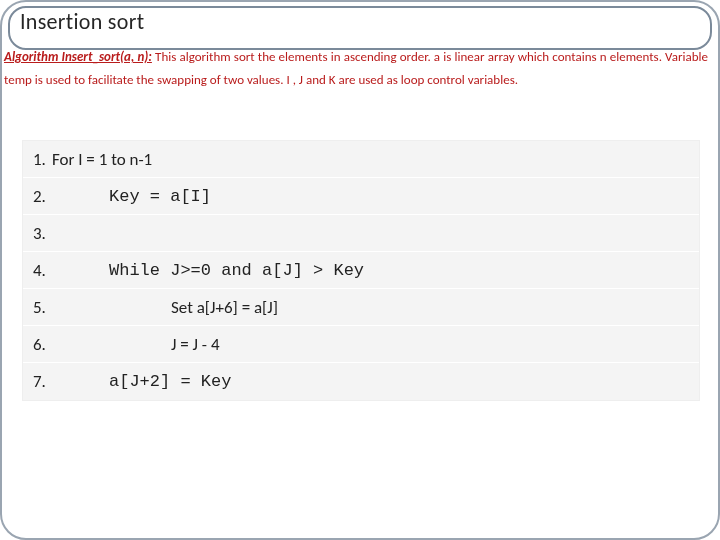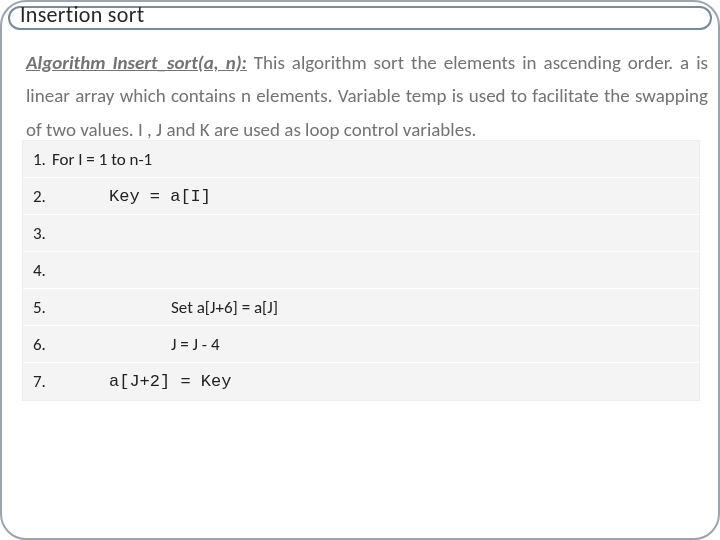--- a/index.html
+++ b/index.html
@@ -11,41 +11,41 @@
     border: 2px solid #9aa5b1;
     border-radius: 26px;
     position: relative;
     overflow: hidden;
   }
   .title-box {
     position: absolute;
     left: 6px;
     right: 6px;
     top: 4px;
-    height: 24px;
+    height: 44px;
     border: 2px solid #7b8a9a;
     border-radius: 18px;
     background: #fff;
     display: flex;
-    align-items: flex-end;
+    align-items: flex-start;
     padding-left: 10px;
   }
   .title-text {
     font-size: 22px;
     color: #262626;
     font-weight: 400;
     letter-spacing: 0.3px;
   }
   .desc {
     position: absolute;
-    left: 24px;
+    left: 2px;
     right: 10px;
     top: 44px;
-    font-size: 19px;
-    color: #737373;
+    font-size: 13px;
+    color: #b91c1c;
     line-height: 1.75;
     text-align: justify;
   }
   .desc .algname {
     font-weight: 700;
     font-style: italic;
     text-decoration: underline;
   }
   .code-block {
     position: absolute;
@@ -94,20 +94,21 @@
     </div>
     <div class="code-row">
       <span class="num">2.</span>
       <span class="txt ind1">Key = a[I]</span>
     </div>
     <div class="code-row">
       <span class="num">3.</span>
     </div>
     <div class="code-row">
       <span class="num">4.</span>
+      <span class="txt ind1">While J&gt;=0 and a[J] &gt; Key</span>
     </div>
     <div class="code-row">
       <span class="num">5.</span>
       <span class="txt ind2">Set a[J+6] = a[J]</span>
     </div>
     <div class="code-row">
       <span class="num">6.</span>
       <span class="txt ind2">J = J - 4</span>
     </div>
     <div class="code-row">

